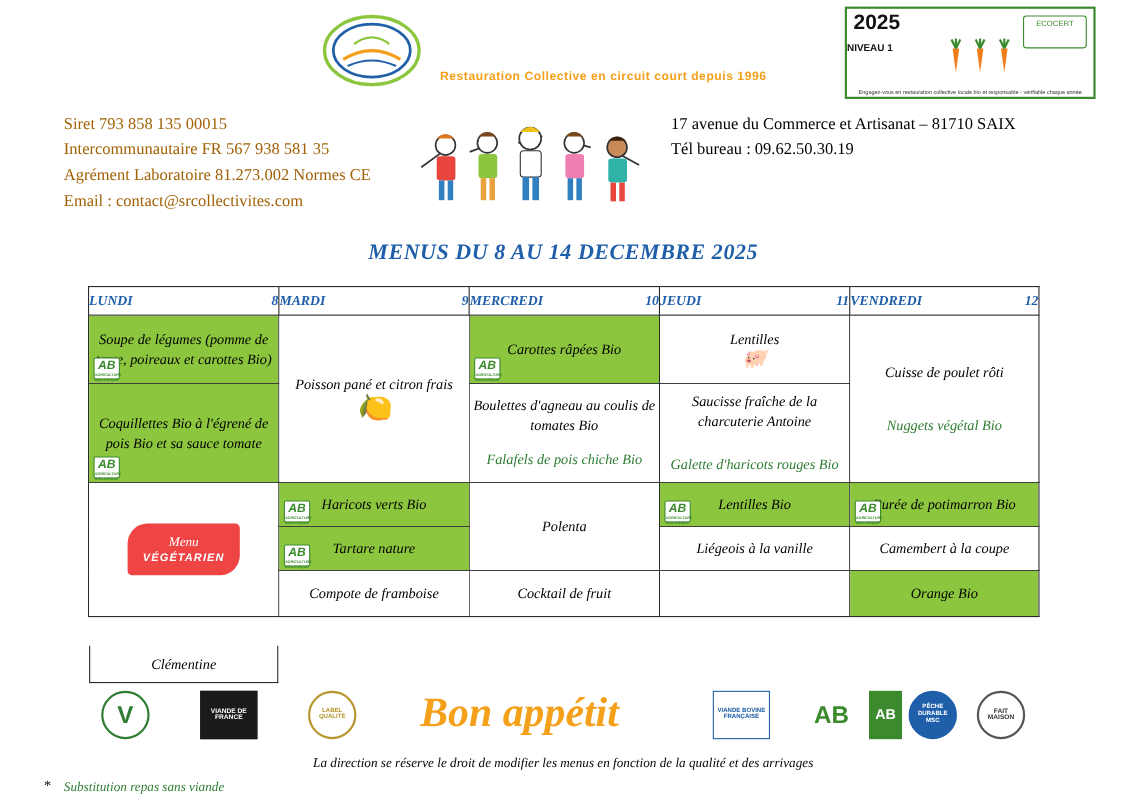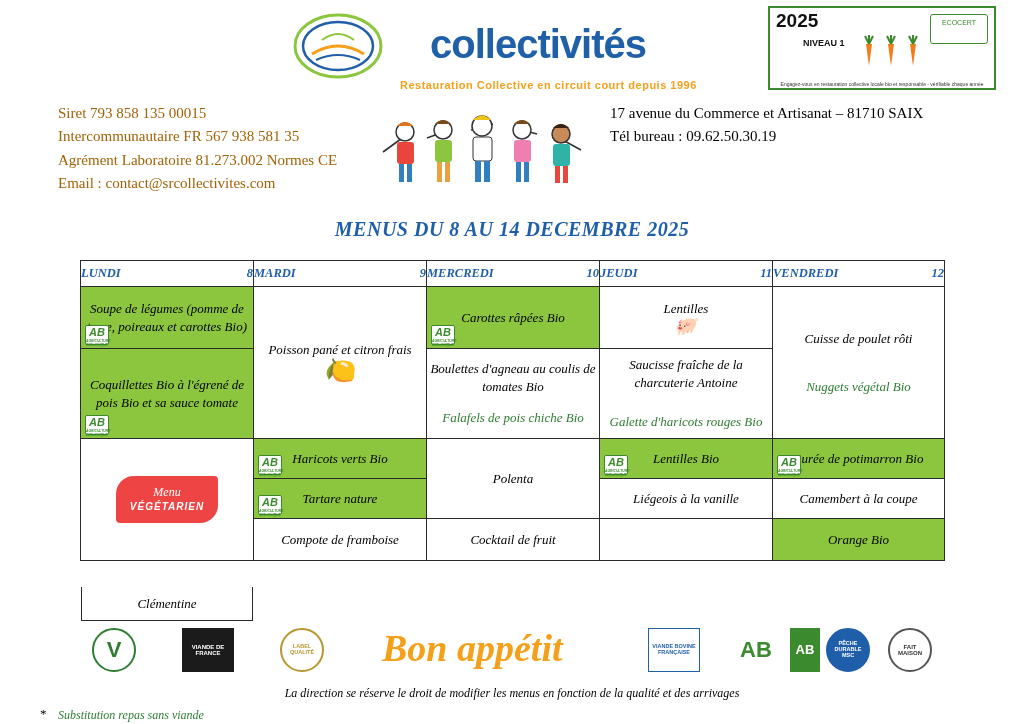--- a/index.html
+++ b/index.html
@@ -23,39 +23,39 @@
     position: absolute; left: 388px; top: 8px;
     font-family: "Liberation Sans", sans-serif;
     font-weight: bold; color: #f5a01a; font-size: 46px; letter-spacing: -2px;
   }
   .logo-coll {
     position: absolute; left: 430px; top: 22px;
     font-family: "Liberation Sans", sans-serif;
     font-weight: bold; color: #2060a8; font-size: 40px; letter-spacing: -1px;
   }
   .logo-tag {
-    position: absolute; left: 400px; top: 79px;
+    position: absolute; left: 400px; top: 64px;
     font-family: "Liberation Sans", sans-serif;
     font-weight: bold; color: #f5a01a; font-size: 11px; letter-spacing: 0.5px;
   }
 
   .ecocert-box {
     position: absolute; right: 28px; top: 6px;
     width: 228px; height: 84px;
     border: 2px solid #3c8a2e; background: #ffffff;
   }
   .ecocert-year {
     position: absolute; left: 6px; top: 2px;
     font-family: "Liberation Sans", sans-serif;
     font-size: 19px; font-weight: bold; color: #111;
   }
   .ecocert-niveau {
-    position: absolute; left: 18px; top: 30px;
-    font-family: "Liberation Sans", sans-serif;
-    font-size: 9px; font-weight: bold; color: #111; padding-left: 15px;
+    position: absolute; left: 0; top: 30px;
+    font-family: "Liberation Sans", sans-serif;
+    font-size: 9px; font-weight: bold; color: #111;
   }
   .ecocert-band {
     position: absolute; left: 0; bottom: 18px; width: 100%;
     background: #3c8a2e; color: #fff; text-align: center;
     font-family: "Liberation Sans", sans-serif;
     font-size: 9px; font-weight: bold; padding: 2px 0;
   }
   .ecocert-sub {
     position: absolute; left: 0; bottom: 1px; width: 100%;
     text-align: center; font-family: "Liberation Sans", sans-serif;
@@ -185,21 +185,20 @@
 <div class="header">
 
   <svg class="logo-swirl" viewBox="0 0 92 72">
     <ellipse cx="46" cy="36" rx="43" ry="31" fill="none" stroke="#8cc63f" stroke-width="3"></ellipse>
     <ellipse cx="46" cy="36" rx="35" ry="24" fill="none" stroke="#2060a8" stroke-width="2.5"></ellipse>
     <path d="M20 44 q26 -16 52 0" fill="none" stroke="#f5a01a" stroke-width="3"></path>
     <path d="M24 50 q22 -10 44 0" fill="none" stroke="#2060a8" stroke-width="2"></path>
     <path d="M30 30 q16 -12 32 0" fill="none" stroke="#8cc63f" stroke-width="2"></path>
   </svg>
 
-  <div class="logo-coll">collectivités</div>
   <div class="logo-tag">Restauration Collective en circuit court depuis 1996</div>
 
   <div class="ecocert-box">
     <div class="ecocert-year">2025</div>
     <div class="ecocert-niveau">NIVEAU 1</div>
     <div class="ecocert-seal">
       <span>ECOCERT</span>
     </div>
     <svg class="carrots" width="74" height="34" viewBox="0 0 74 34">
       <g fill="#f07d1a">

